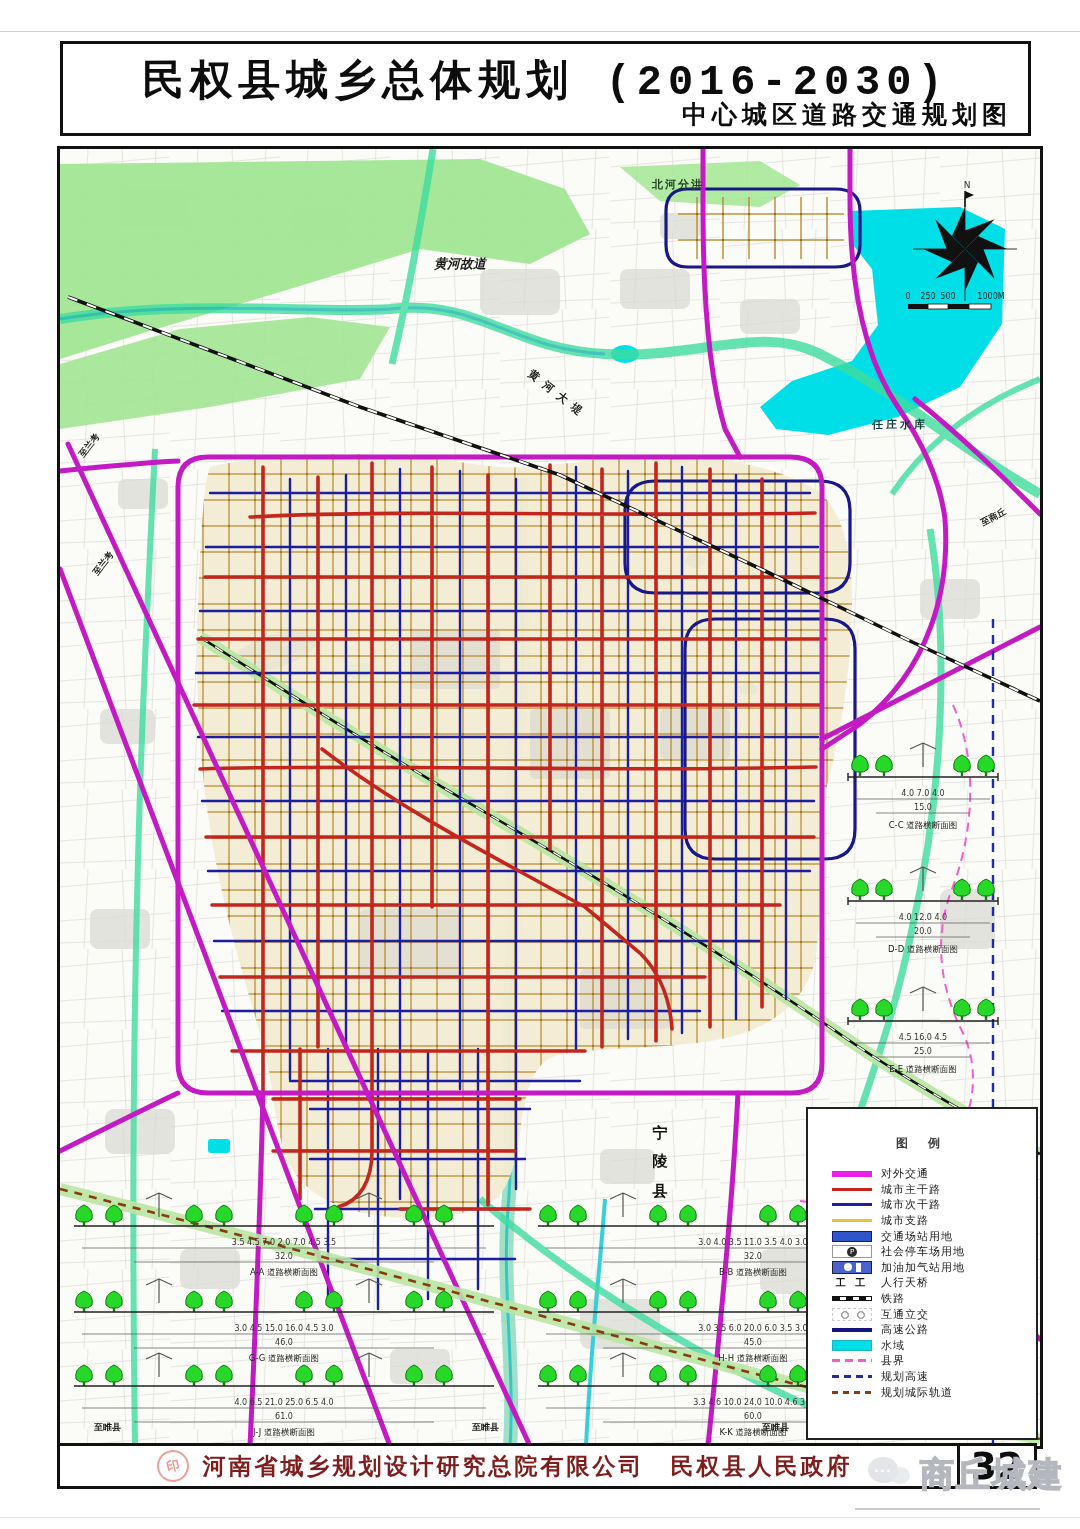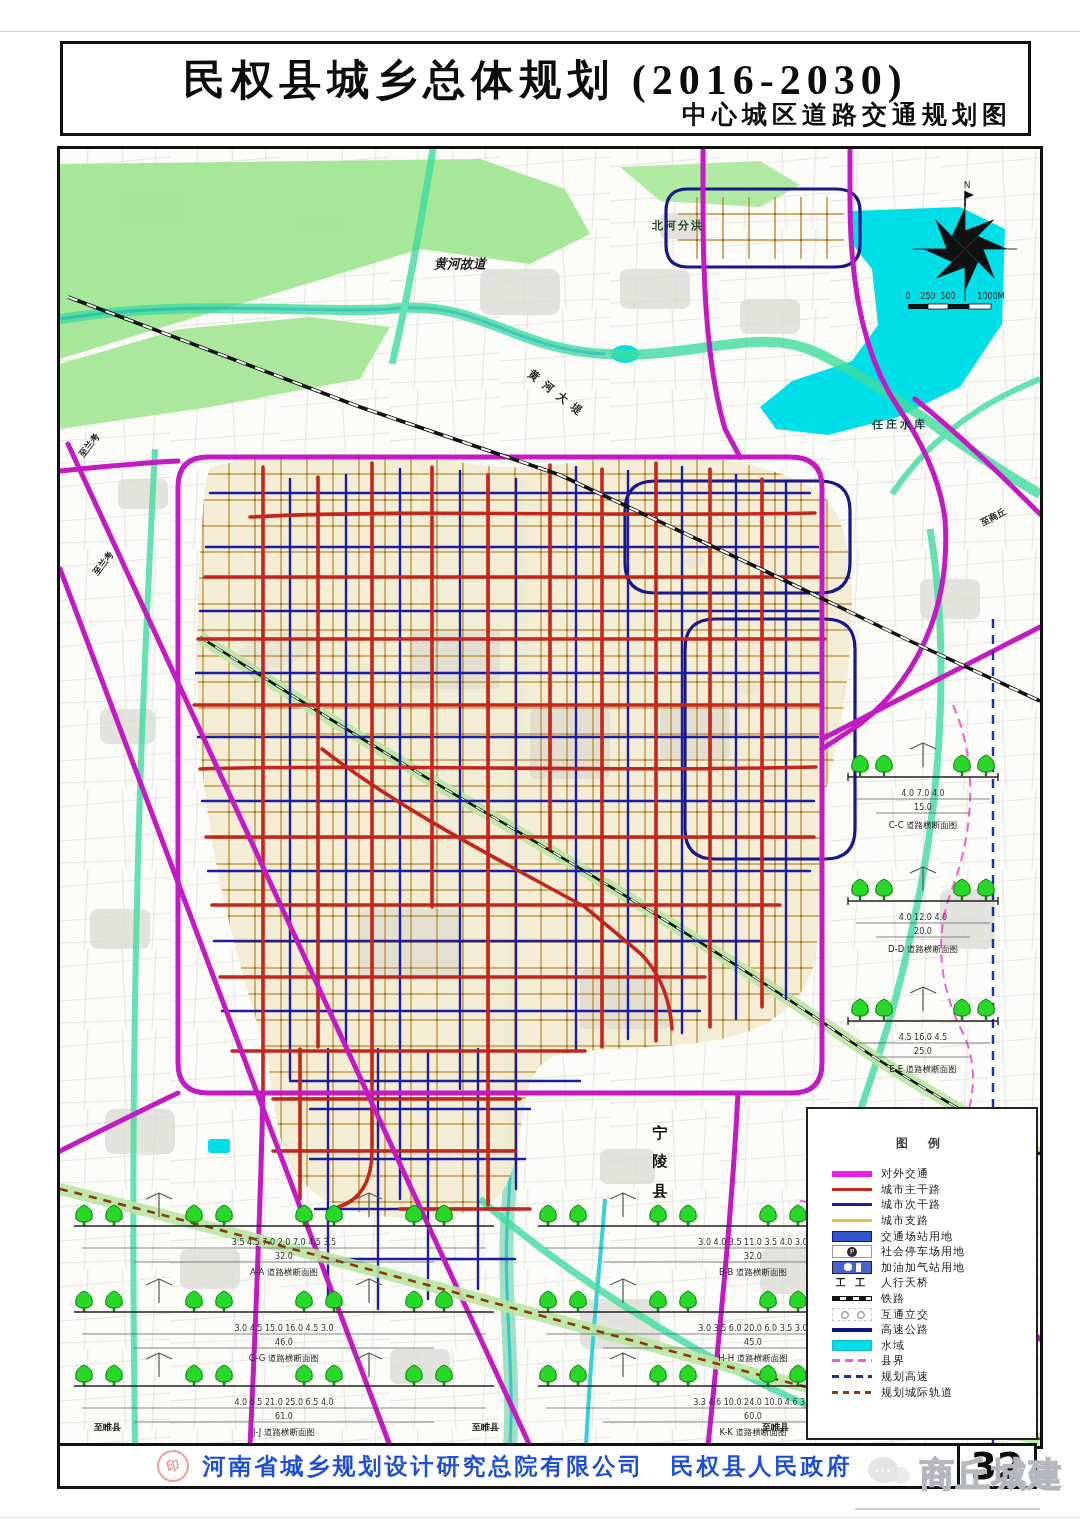--- a/index.html
+++ b/index.html
@@ -3,37 +3,37 @@
 <meta charset="utf-8">
 <style>
   html,body{margin:0;padding:0;}
   body{width:1080px;height:1529px;background:#fff;position:relative;overflow:hidden;
        font-family:"DejaVu Sans",sans-serif;}
   .hairline-top{position:absolute;left:0;top:31px;width:1080px;height:1px;background:#cfcfcf;}
   
   .title-block{position:absolute;left:60px;top:41px;width:971px;height:95px;
        border:3px solid #111;background:#fff;box-sizing:border-box;}
   .title-main{position:absolute;left:0;right:0;top:8px;text-align:center;
-       font-family:Liberation Serif, serif;font-weight:bold;
+       font-family:Liberation Mono, monospace;font-weight:bold;
        font-size:42px;letter-spacing:6px;color:#0d0d0d;white-space:nowrap;}
   .title-sub{position:absolute;right:16px;bottom:2px;
        font-family:"DejaVu Serif","Liberation Serif",serif;font-weight:bold;
        font-size:25px;letter-spacing:5px;color:#0d0d0d;}
   
   .map-frame{position:absolute;left:57px;top:146px;width:980px;height:1297px;
        border:3px solid #111;background:#fbfbf8;box-sizing:content-box;overflow:hidden;}
   .map-frame svg{display:block;}
   svg text{font-family:"DejaVu Sans",sans-serif;}
   
   .mlabel{position:absolute;color:#1c1c1c;font-weight:bold;white-space:nowrap;
        font-family:"DejaVu Serif","Liberation Serif",serif;}
   .l-gudao{left:374px;top:106px;font-size:13px;font-style:italic;}
   .l-dadi{left:462px;top:238px;font-size:11px;letter-spacing:7px;transform:rotate(38deg);}
   .l-renzhuang{left:812px;top:268px;font-size:11px;letter-spacing:3px;color:#113c3c;}
-  .l-beihe{left:592px;top:28px;font-size:11px;letter-spacing:2px;color:#234423;margin-top:41px;}
+  .l-beihe{left:592px;top:28px;font-size:11px;letter-spacing:2px;color:#234423;}
   .l-ningling{left:590px;top:962px;font-size:15px;writing-mode:vertical-rl;
        letter-spacing:30px;height:190px;color:#111;}
   .l-lankao1{left:16px;top:290px;font-size:9px;transform:rotate(-52deg);}
   .l-lankao2{left:30px;top:408px;font-size:9px;transform:rotate(-52deg);}
   .l-shangqiu{left:920px;top:362px;font-size:9px;transform:rotate(-28deg);}
   .l-suix1{left:34px;top:1272px;font-size:9px;}
   .l-suix2{left:412px;top:1272px;font-size:9px;}
   .l-suix3{left:702px;top:1272px;font-size:9px;}
   
   .legend{position:absolute;left:746px;top:958px;width:232px;height:333px;
@@ -68,21 +68,21 @@
   .sw-brown-dash{height:3px;background:repeating-linear-gradient(90deg,#8a3a10 0 6px,transparent 6px 11px);}
   .lg-label{font-size:11px;color:#1b1b1b;letter-spacing:1px;white-space:nowrap;}
   
   .footer{position:absolute;left:57px;top:1443px;width:980px;height:46px;
        border:3px solid #111;box-sizing:border-box;background:#fff;display:flex;align-items:stretch;}
   .footer-main{flex:1;display:flex;align-items:center;justify-content:center;gap:14px;}
   .seal{width:28px;height:28px;border-radius:50%;border:2px solid rgba(225,80,70,.55);
        color:rgba(225,80,70,.6);font-size:13px;display:flex;align-items:center;justify-content:center;
        transform:rotate(-14deg);font-weight:bold;}
   .footer-text{font-family:"DejaVu Serif","Liberation Serif",serif;font-weight:bold;
-       font-size:23px;letter-spacing:3px;color:#1d4ed8;white-space:nowrap;}
+       font-size:23px;letter-spacing:3px;color:#7f1d1d;white-space:nowrap;}
   .footer-text .gov{margin-left:26px;}
   .page-cell{width:74px;border-left:3px solid #111;display:flex;align-items:center;
        justify-content:center;font-size:38px;font-weight:bold;color:#0d0d0d;margin-left:8px;}
   
   .watermark{position:absolute;left:868px;top:1452px;display:flex;align-items:center;gap:4px;z-index:9;}
   .wm-icon{position:relative;width:48px;height:40px;}
   .wm-b1{position:absolute;left:0;top:2px;width:30px;height:26px;border-radius:50% 50% 46% 54%;
        background:#dcdfe3;opacity:.8;}
   .wm-b2{position:absolute;left:22px;top:12px;width:20px;height:17px;border-radius:50%;
        background:#e4e7ea;opacity:.8;}

